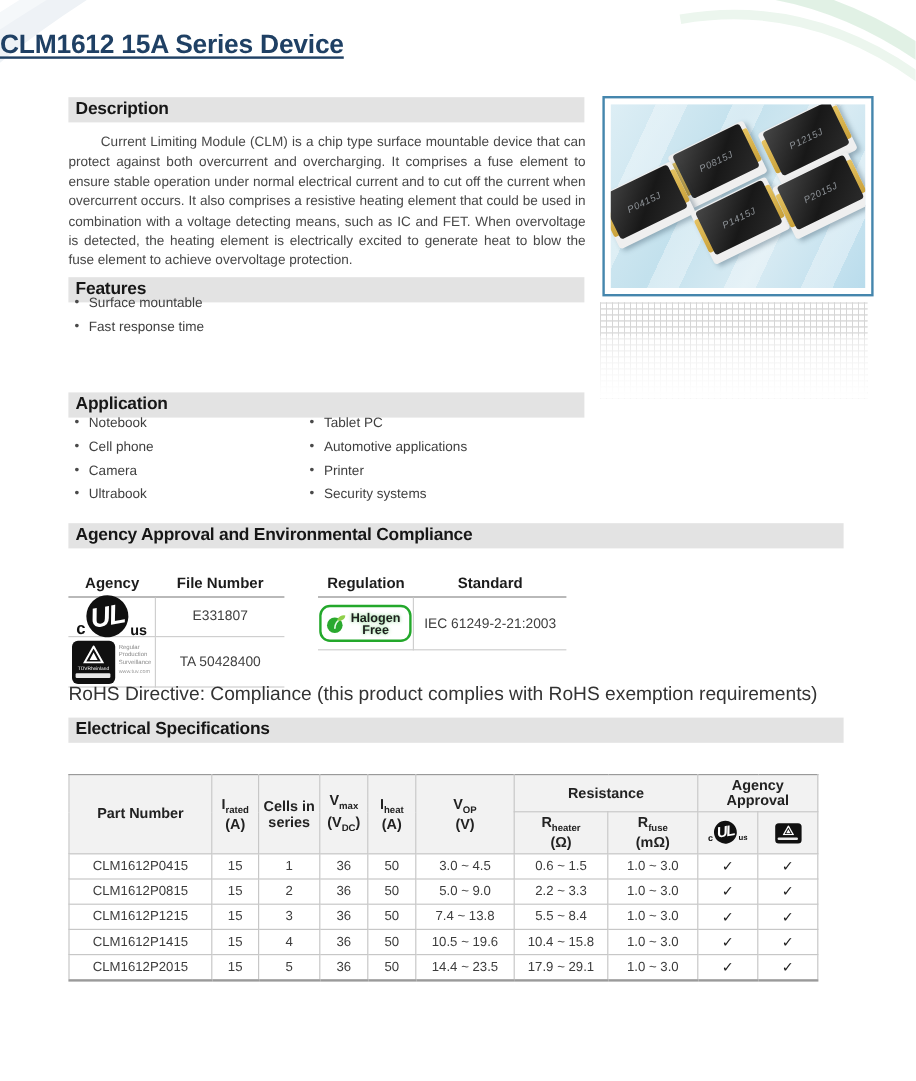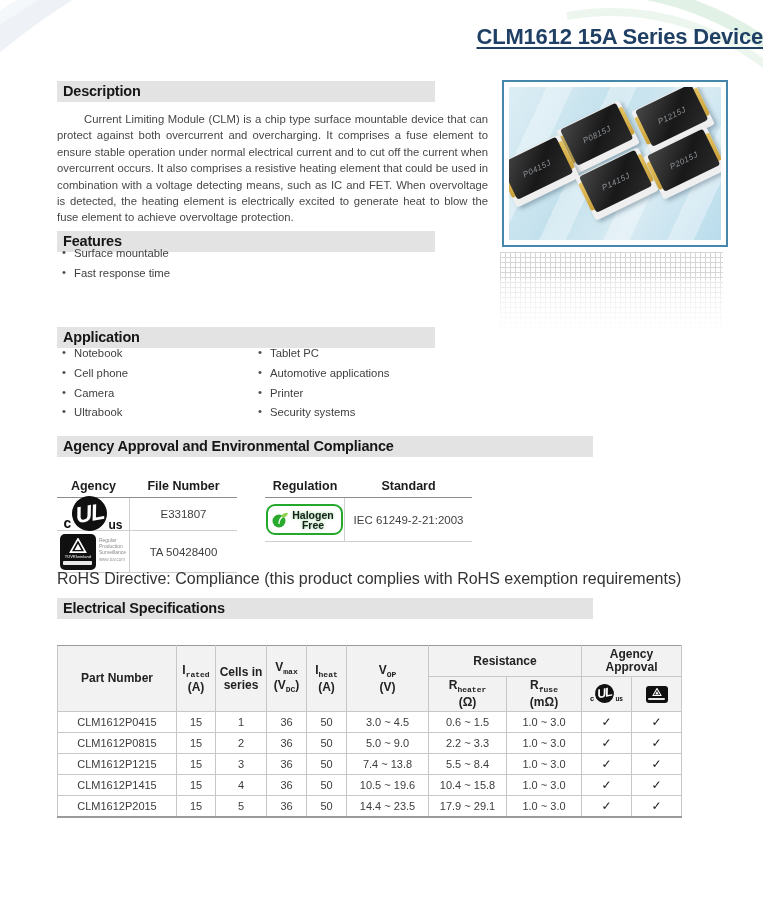--- a/index.html
+++ b/index.html
@@ -12,34 +12,34 @@
     overflow:hidden;
   }
   
   .swirl { position:absolute; pointer-events:none; }
   .swirl-tl { left:-30px; top:-40px; }
   .swirl-tr { right:-20px; top:-30px; }
 
   
   .page-title {
     position:absolute; left:0; top:24px; width:763px;
-    text-align:right; font-size:22px; font-weight:bold;
+    text-align:left; font-size:22px; font-weight:bold;
     color:#1f4064; letter-spacing:-0.2px;
     text-decoration:underline; text-decoration-thickness:2px; text-underline-offset:3px;
   }
 
   
   .bar {
     position:absolute; left:57px; height:21px;
     background:#e3e3e3; color:#161616;
     font-size:14.5px; font-weight:bold; letter-spacing:-0.2px;
     padding:2px 0 0 6px;
   }
-  .bar-narrow { width:378px; }
-  .bar-wide { width:536px; }
+  .bar-narrow { width:430px; }
+  .bar-wide { width:646px; }
 
   
   .desc-body {
     position:absolute; left:57px; top:111px; width:431px;
     font-size:11.3px; line-height:16.4px; color:#474747;
     text-align:justify; text-align-last:left; text-indent:27px;
   }
 
   
   .bullets { position:absolute; display:flex; }
@@ -155,21 +155,21 @@
     font-size:11px; color:#3c3c3c;
   }
   .spec-table th, .spec-table td { border:1px solid #c7c7c7; text-align:center; vertical-align:middle; }
   .spec-table th {
     background:#f2f2f2; font-size:12px; font-weight:bold; color:#222;
     line-height:13px; padding:2px 1px;
   }
   .spec-table thead tr:first-child th { border-top:1px solid #9a9a9a; }
   .spec-table tbody td { height:21px;text-align:center; }
   .spec-table tbody tr:last-child td { border-bottom:2px solid #9a9a9a; }
-  .spec-table sub { font-size:8px;font-family:Liberation Mono, monospace; }
+  .spec-table sub { font-size:8px; }
   .check { font-size:12px; color:#1c1c1c; }
 
   .leaf-svg { flex:none; }
 </style>
 </head>
 <body>
 
 <svg class="swirl swirl-tl" width="220" height="140">
   <path d="M-20,120 Q60,40 200,-30" stroke="#eef2f6" stroke-width="26" fill="none"></path>
   <path d="M-20,90 Q70,30 190,-40" stroke="#f5f8fa" stroke-width="12" fill="none"></path>

